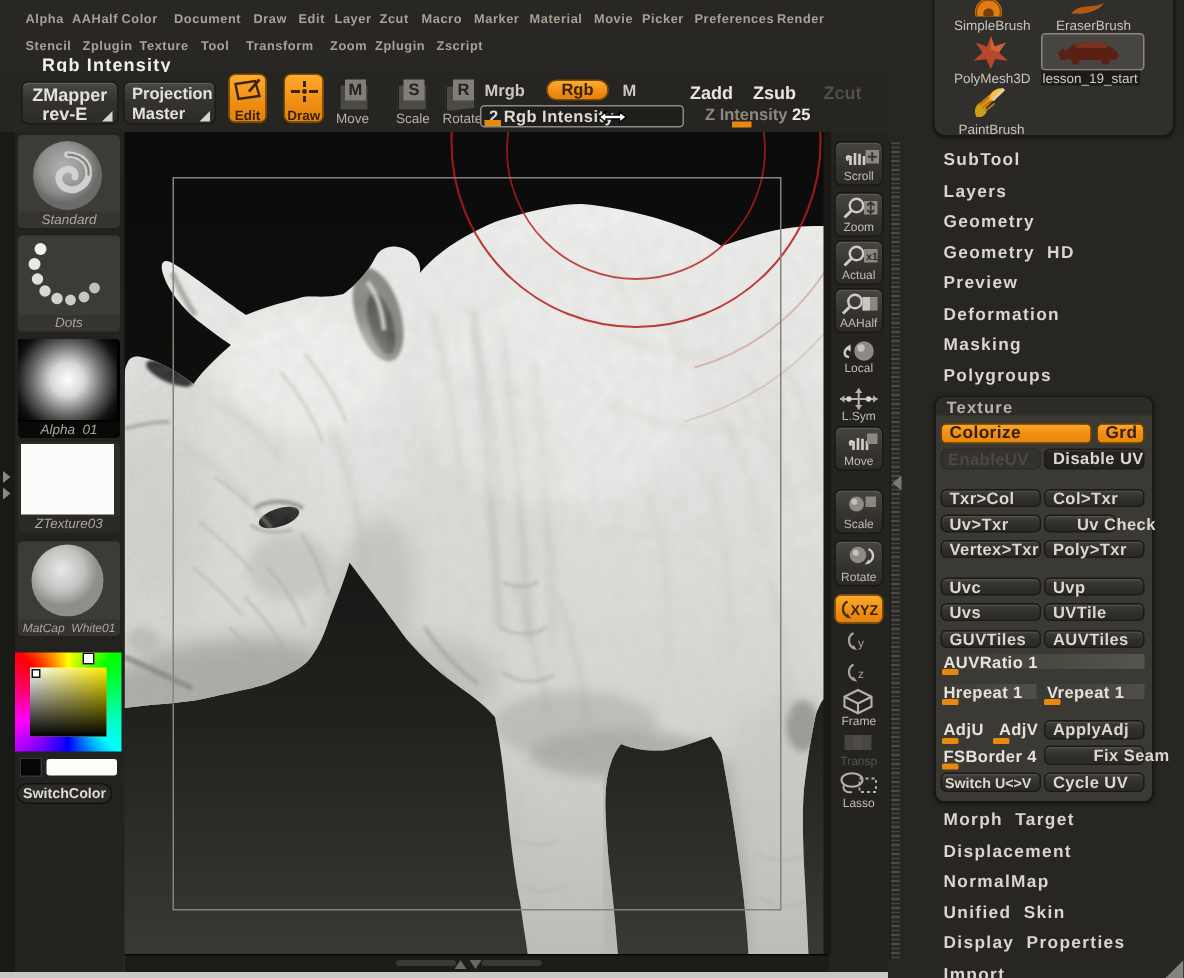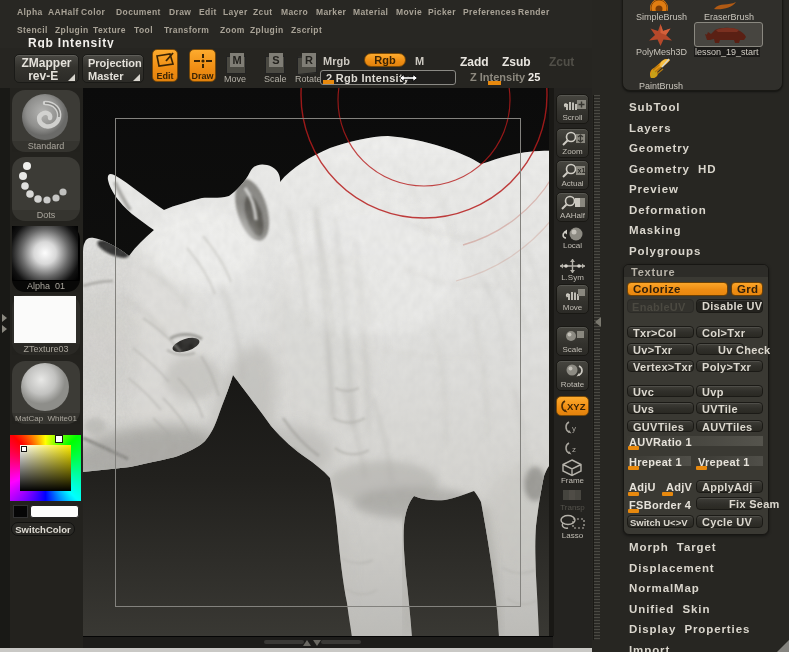--- a/index.html
+++ b/index.html
@@ -8,21 +8,21 @@
 .abs { position:absolute; }
 #menubar { left:0; top:0; width:789px; height:48px; background:#282723; }
 .m1 { top:7px; font-size:8.5px; font-weight:bold; color:#a8a296; letter-spacing:0.4px; }
 .m2 { top:25px; font-size:8.5px; font-weight:bold; color:#a8a296; letter-spacing:0.4px; }
 #title { left:16px; top:36px; font-size:12px; font-weight:bold; color:#f2f0ec; letter-spacing:0.8px;margin-left:12px; }
 #toolbar { left:0; top:48px; width:789px; height:40px; background:#262521; }
 .tbtn { background:linear-gradient(#4a4944,#34332e 45%,#2c2b27); border:1px solid #1a1a17; border-radius:5px; box-shadow:inset 0 1px 0 rgba(255,255,255,0.12); color:#e4e1da; font-weight:bold; text-align:center; }
 .obtn { background:linear-gradient(#fdab2e,#ef8d13 60%,#e2820d); border:1px solid #7a4a08; border-radius:5px; color:#3a2405; font-weight:bold; text-align:center; }
 #sidebar { left:0; top:88px; width:83px; height:560px; background:#23221e; }
 #lstrip { left:0; top:88px; width:10px; height:560px; background:#191916; }
-.tile { left:12px; width:68px; background:#3c3b36; border:1px solid #15514; border-radius:13px; }
+.tile { left:12px; width:68px; background:#3c3b36; border:1px solid #15514; border-radius:3px;font-style:italic; }
 .tlabel { position:absolute; left:0; bottom:0; width:100%; height:11px; font-size:9px; color:#aaa69d; text-align:center; background:rgba(30,30,27,0.25); border-radius:0 0 3px 3px; line-height:11px; }
 #canvas { left:83px; top:88px; width:470px; height:560px; background:linear-gradient(#0b0b0b 0%, #0f0f0e 35%, #22211e 70%, #3b3a35 100%); overflow:hidden; }
 #docborder { left:32px; top:30px; width:406px; height:489px; border:1px solid #83827e; }
 #iconstrip { left:553px; top:88px; width:39px; height:560px; background:#242320; }
 .ibtn { left:556px; width:33px; height:28px; background:linear-gradient(#46453f,#33322d 60%,#2b2a26); border:1px solid #191814; border-radius:5px; box-shadow:inset 0 1px 0 rgba(255,255,255,0.10); }
 .ilabel { position:absolute; left:0; bottom:1px; width:100%; text-align:center; font-size:8px; color:#c2beb5; }
 #rightpanel { left:592px; top:0; width:197px; height:652px; background:#272622; }
 .hdr { left:37px; font-size:11.5px; font-weight:bold; color:#dad6cd; letter-spacing:0.9px; }
 #palette { left:622px; top:-10px; width:161px; height:101px; background:#302f2b; border:1px solid #191814; border-radius:8px; box-shadow:0 1px 2px rgba(0,0,0,0.5); }
 .plabel { position:absolute; font-size:9px; color:#c8c4bb; }

